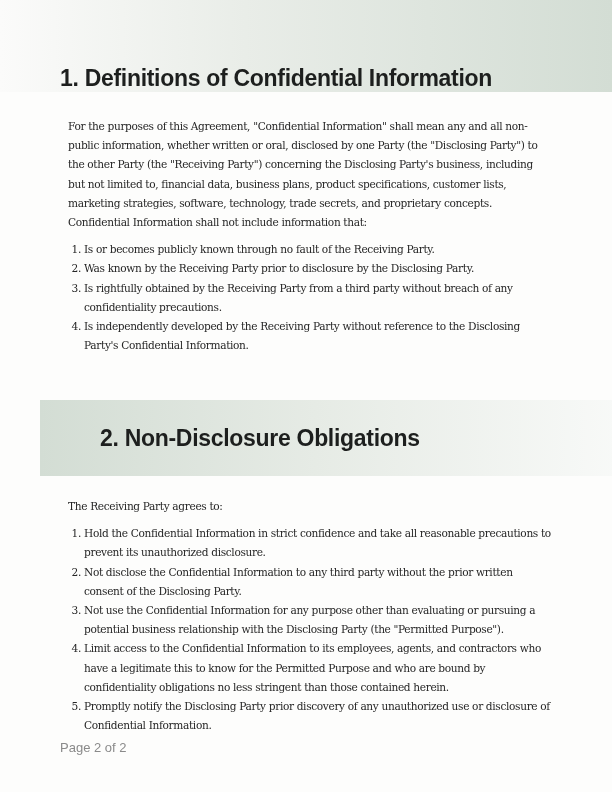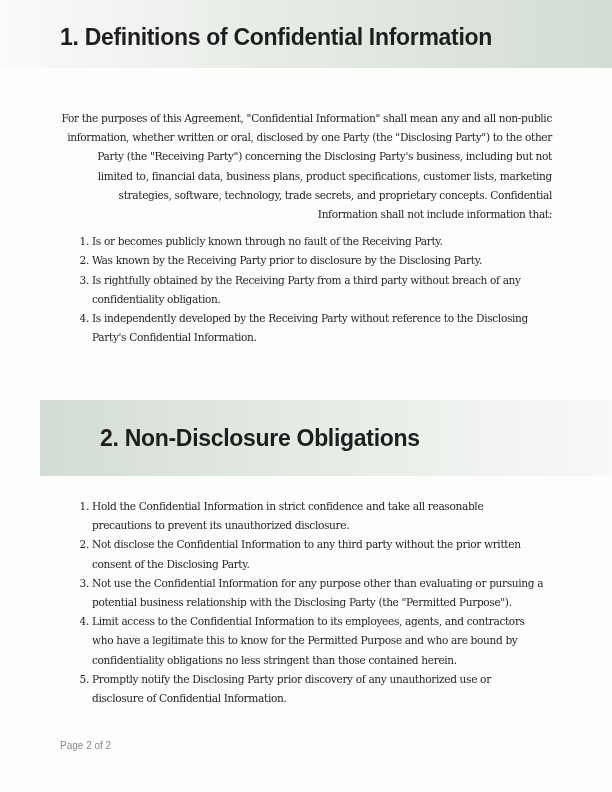--- a/index.html
+++ b/index.html
@@ -5,66 +5,67 @@
   html, body { margin: 0; padding: 0; }
   body {
     width: 612px; height: 792px; position: relative; overflow: hidden;
     background: #fdfdfc; color: #222;
     font-family: "DejaVu Serif", serif;
   }
   .band {
     position: absolute; left: 0; width: 612px;
     display: flex; align-items: center;
   }
-  .band1 { top: 0; height: 68px; background: linear-gradient(90deg, #fbfbfa 0%, #e9ede8 40%, #d3ddd4 100%); }
+  .band1 { top: 0; height: 92px; background: linear-gradient(90deg, #fbfbfa 0%, #e9ede8 40%, #d3ddd4 100%); align-items: flex-end; }
   .band2 { top: 400px; height: 76px; background: linear-gradient(90deg, #d3ddd4 0%, #e6ebe5 45%, #fafbfa 100%); margin-left: 40px; }
   .band h1 {
     margin: 0; padding-left: 60px;
     font-family: "Liberation Sans", sans-serif; font-weight: bold;
     font-size: 23px; color: #1d1f1e; letter-spacing: -0.3px;
   }
   .band1 h1 { padding-top: 6px; }
   .section {
     position: absolute; left: 60px; width: 492px;
     font-size: 10.6px; line-height: 19.2px; color: #262626;
     letter-spacing: -0.35px;
   }
   .sec1 { top: 109px; }
   .sec2 { top: 489px; }
-  .section p { margin: 0; text-align: right; }
-  .section ol { margin: 8px; padding-left: 24px; }
+  .section p { margin: 8px; }
+  .section ol { margin: 0; padding-left: 24px; }
   .section ol li { padding-left: 0; }
   .footer {
     position: absolute; left: 60px; top: 740px;
-    font-size: 10px; color: #8a8a8a;
+    font-size: 13px; color: #8a8a8a;
     font-family: "Liberation Sans", sans-serif;
   }
 </style>
 </head>
 <body>
 
 <div class="band band1">
   <h1>1. Definitions of Confidential Information</h1>
 </div>
 
 <div class="section sec1">
   <p>For the purposes of this Agreement, "Confidential Information" shall mean any and all non-public information, whether written or oral, disclosed by one Party (the "Disclosing Party") to the other Party (the "Receiving Party") concerning the Disclosing Party's business, including but not limited to, financial data, business plans, product specifications, customer lists, marketing strategies, software, technology, trade secrets, and proprietary concepts. Confidential Information shall not include information that:</p>
   <ol>
     <li>Is or becomes publicly known through no fault of the Receiving Party.</li>
     <li>Was known by the Receiving Party prior to disclosure by the Disclosing Party.</li>
-    <li>Is rightfully obtained by the Receiving Party from a third party without breach of any confidentiality obligation.</li>
+    <li>Is rightfully obtained by the Receiving Party from a third party without breach of any confidentiality precautions.</li>
     <li>Is independently developed by the Receiving Party without reference to the Disclosing Party's Confidential Information.</li>
   </ol>
 </div>
 
 <div class="band band2">
   <h1>2. Non-Disclosure Obligations</h1>
 </div>
 
 <div class="section sec2">
+  <p>The Receiving Party agrees to:</p>
   <ol>
     <li>Hold the Confidential Information in strict confidence and take all reasonable precautions to prevent its unauthorized disclosure.</li>
     <li>Not disclose the Confidential Information to any third party without the prior written consent of the Disclosing Party.</li>
     <li>Not use the Confidential Information for any purpose other than evaluating or pursuing a potential business relationship with the Disclosing Party (the "Permitted Purpose").</li>
     <li>Limit access to the Confidential Information to its employees, agents, and contractors who have a legitimate this to know for the Permitted Purpose and who are bound by confidentiality obligations no less stringent than those contained herein.</li>
     <li>Promptly notify the Disclosing Party prior discovery of any unauthorized use or disclosure of Confidential Information.</li>
   </ol>
 </div>
 
 <div class="footer">Page 2 of 2</div>

